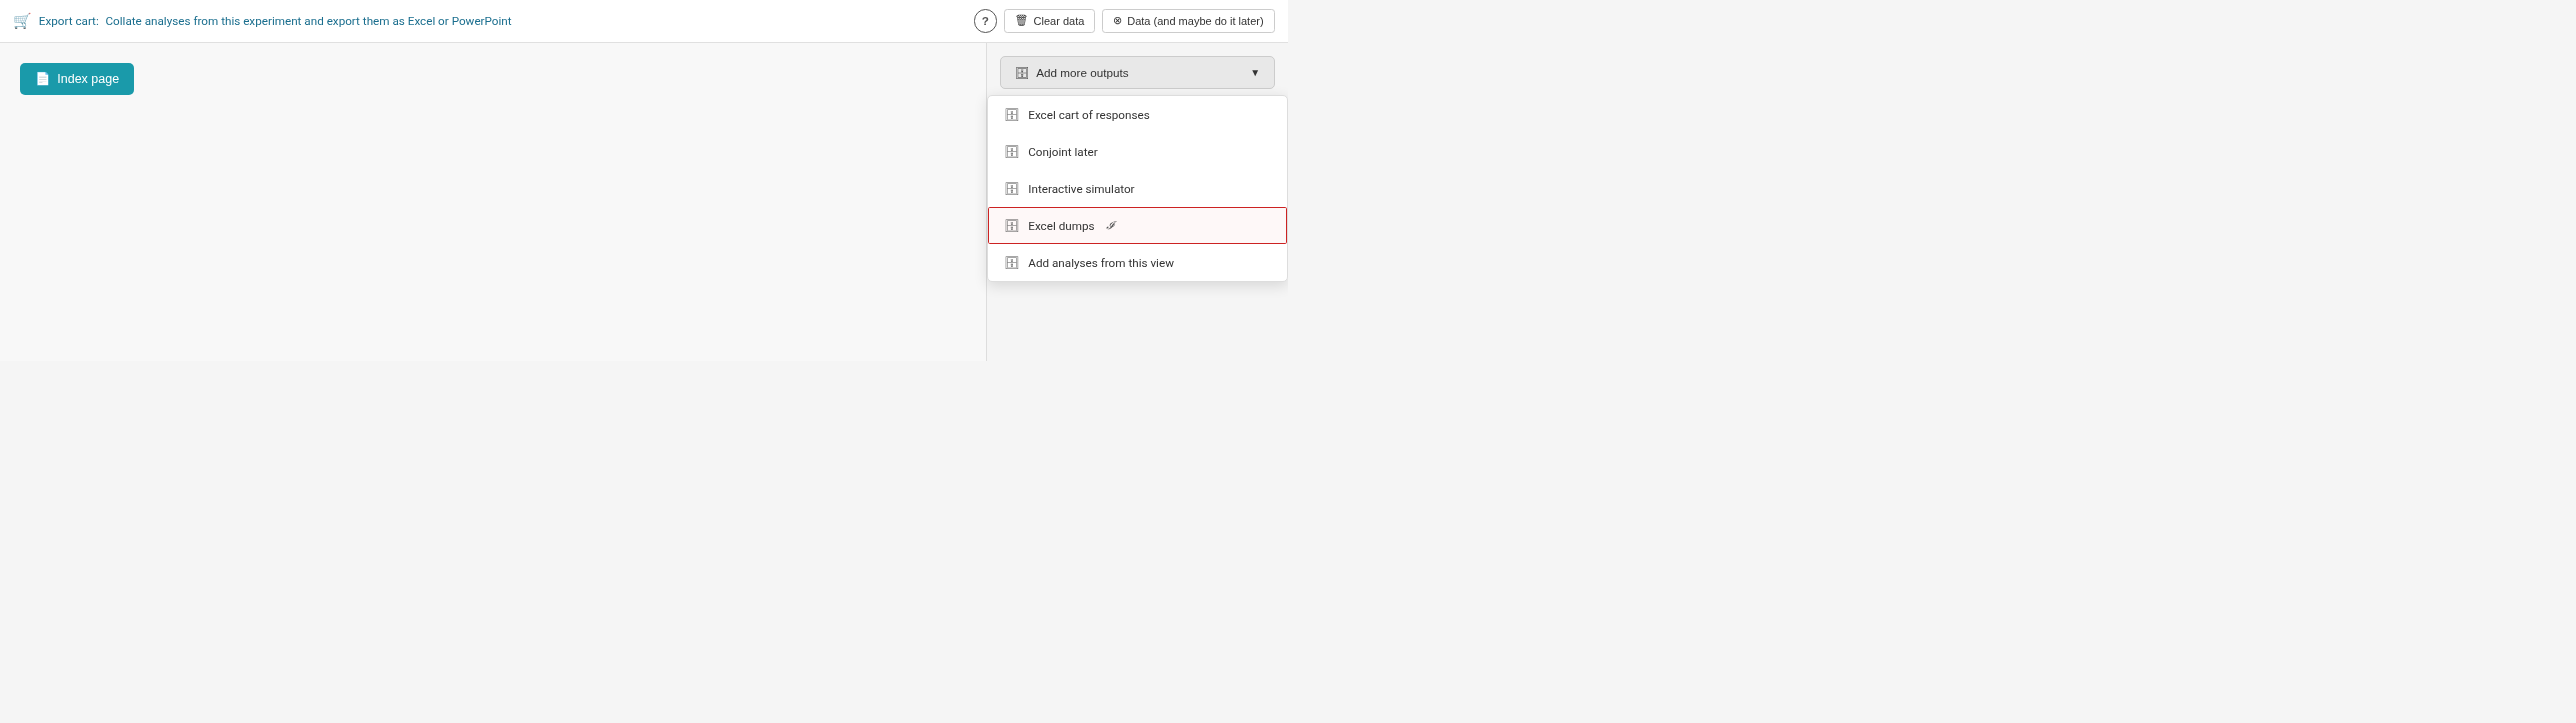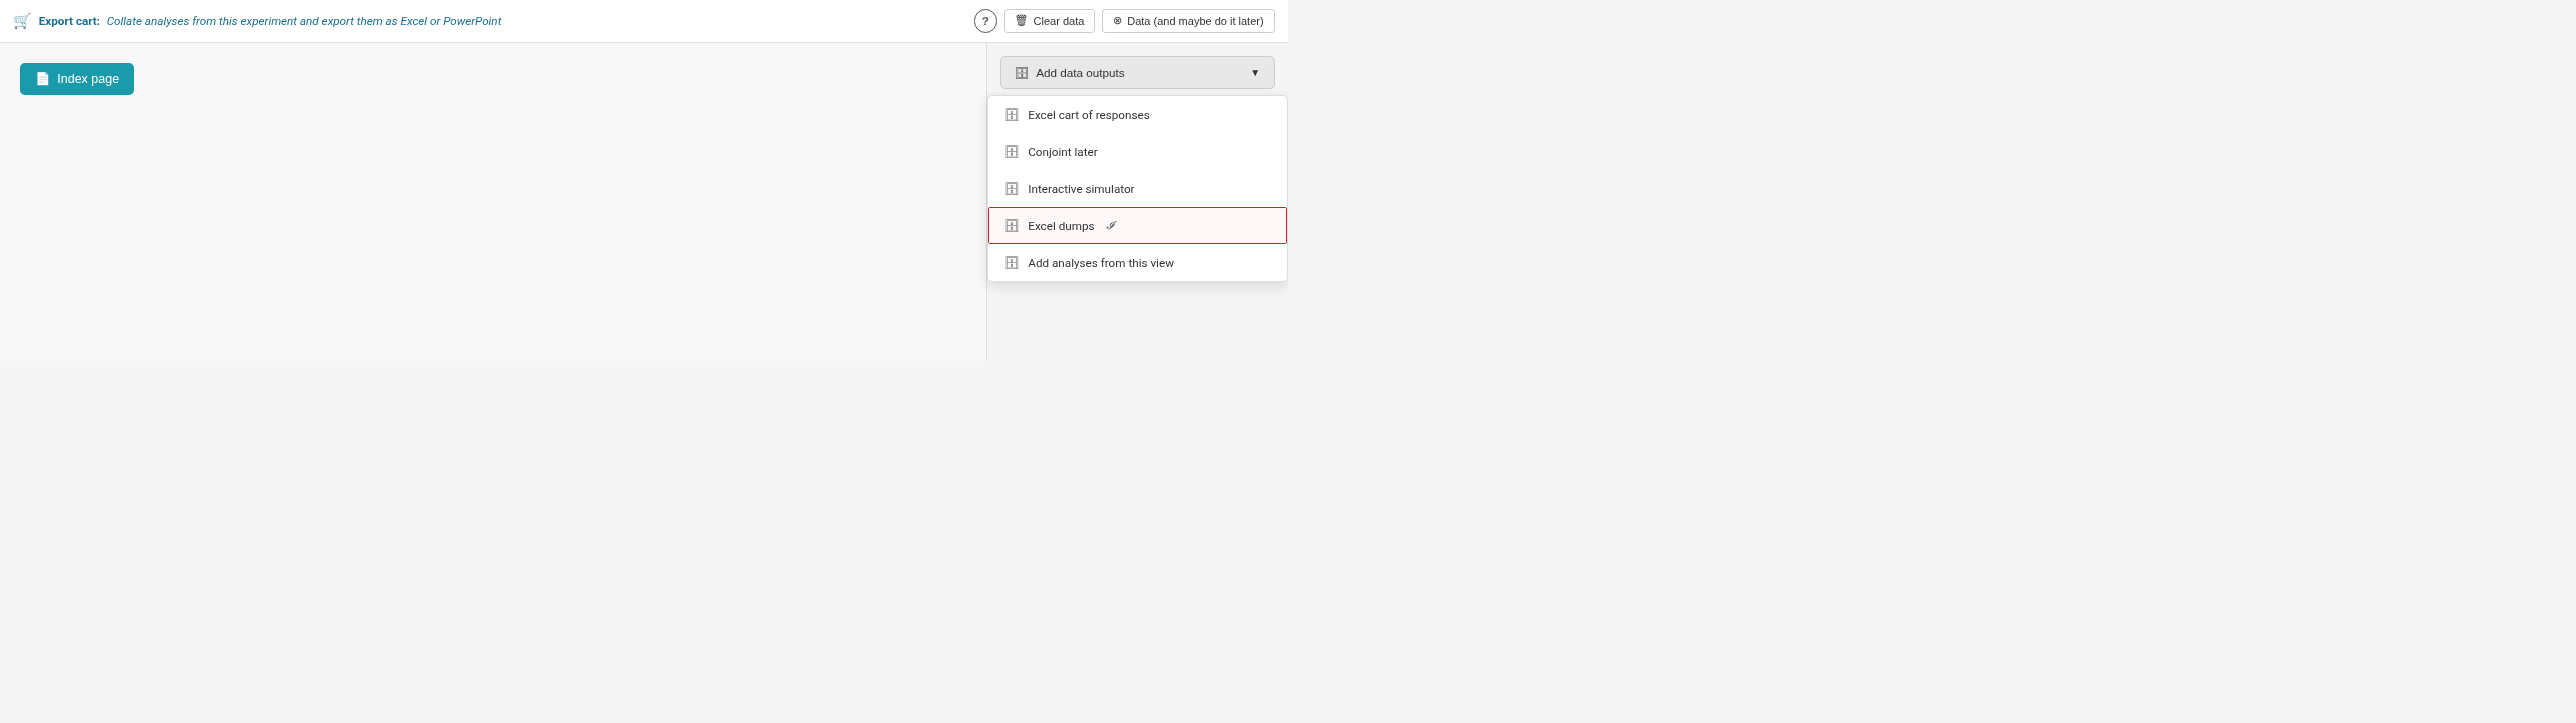--- a/index.html
+++ b/index.html
@@ -33,27 +33,26 @@
       gap: 6.7px;
       flex: 1;
     }
 
     .export-cart-icon {
       font-size: 15px;
       color: #1a6e8e;
     }
 
     .export-cart-label {
-      font-weight: 700;
+      font-weight: 400;
       color: #1a6e8e;
     }
 
     .export-cart-desc {
       color: #1a6e8e;
-      font-style: italic;
     }
 
     .top-bar-actions {
       display: flex;
       align-items: center;
       gap: 6.7px;
     }
 
     .help-btn {
       width: 23.4px;
@@ -210,21 +209,21 @@
     <button class="index-page-btn">
       <span>📄</span>
       <span>Index page</span>
     </button>
   </div>
 
   <div class="right-sidebar">
     <button class="add-outputs-btn">
       <span style="display:flex;align-items:center;gap:6.7px;">
         <span>🗄</span>
-        <span>Add data outputs</span>
+        <span>Add more outputs</span>
       </span>
       <span class="chevron-icon">▼</span>
     </button>
 
     <div class="dropdown-menu">
 
     <div class="dropdown-item">
           <span class="dropdown-icon">🗄</span>
           <span>Excel cart of responses</span>
         </div>

